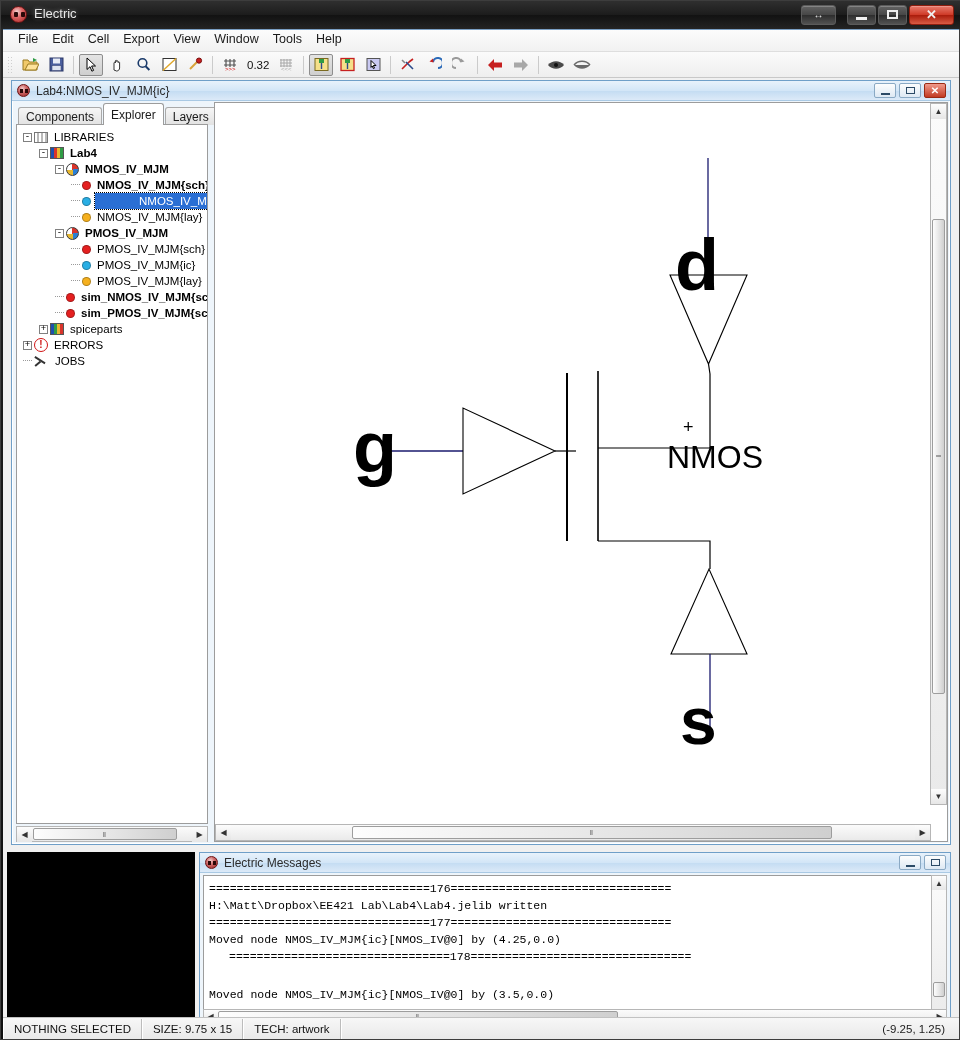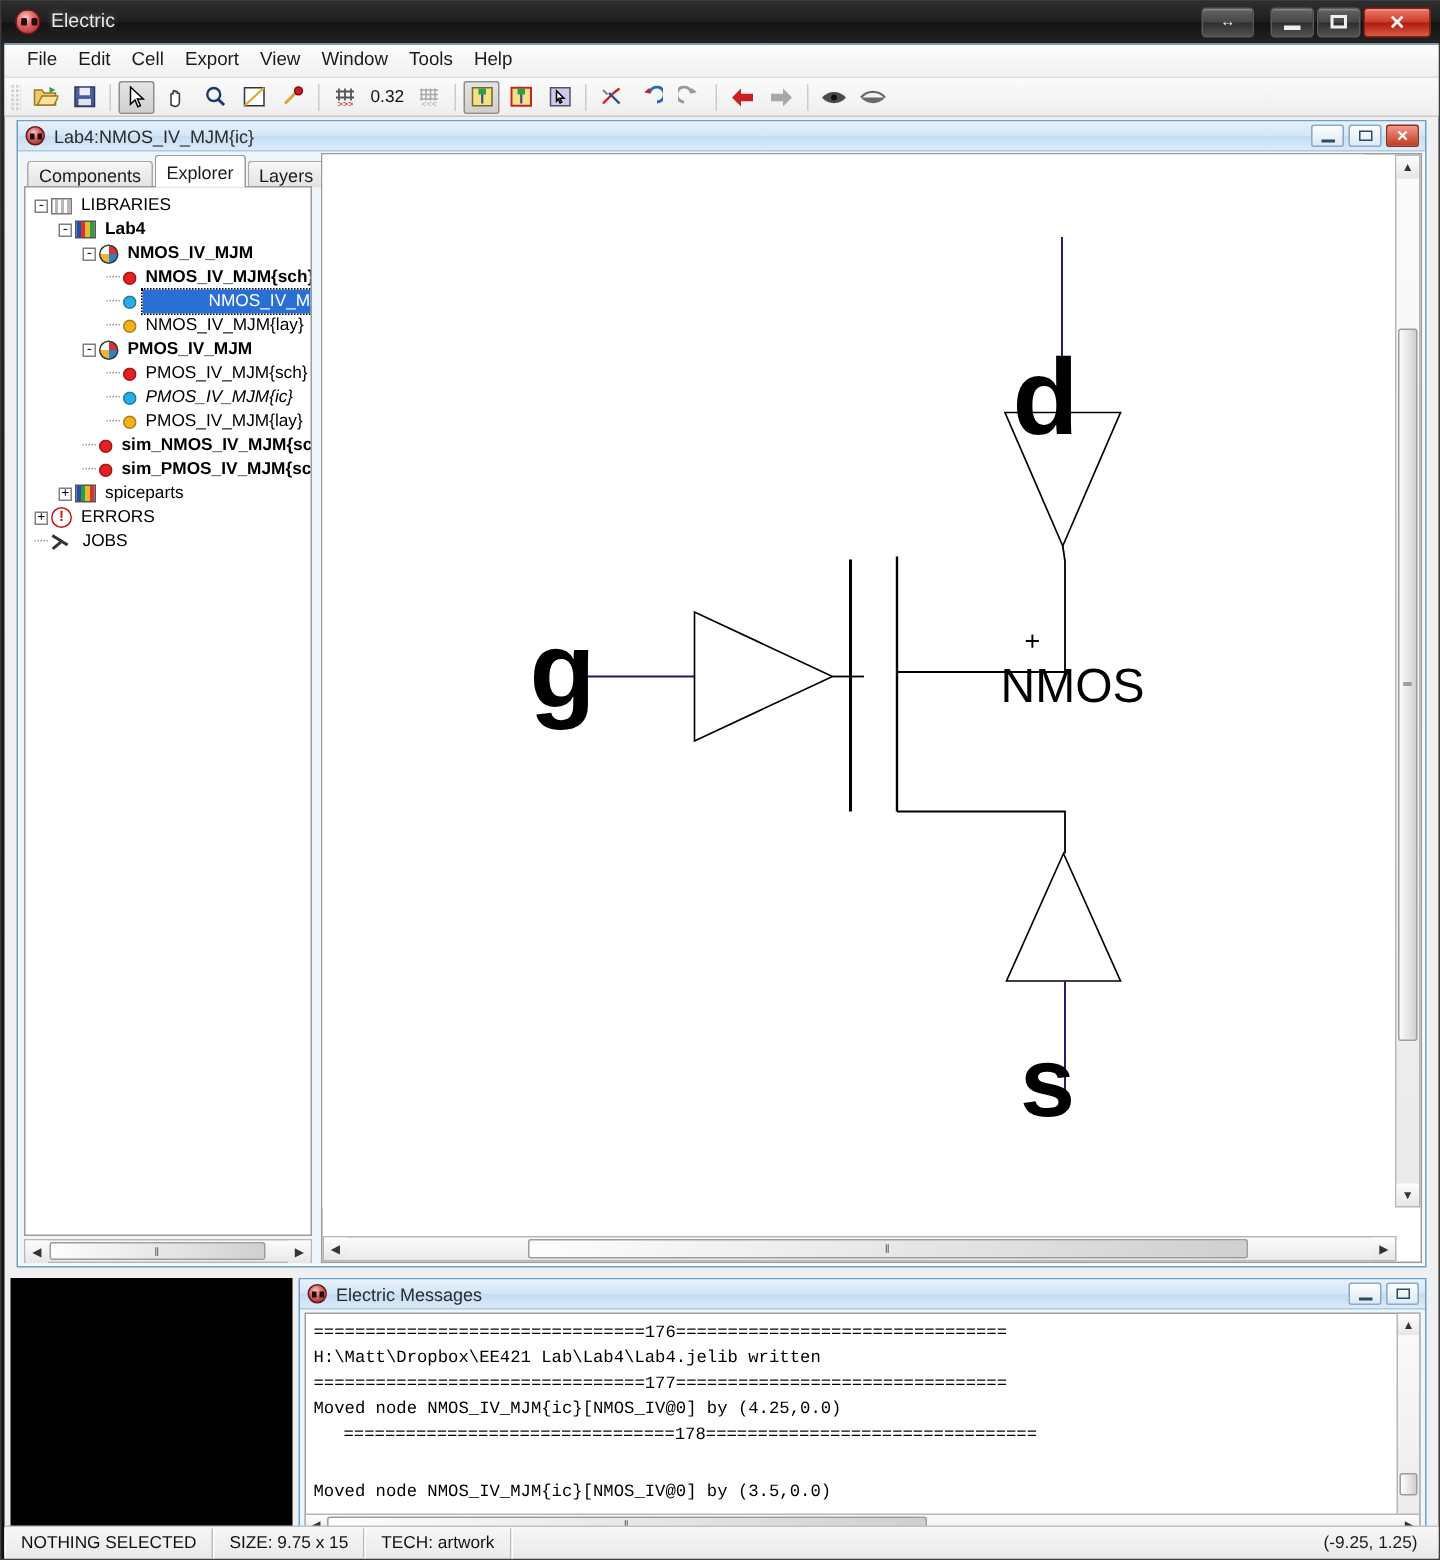--- a/index.html
+++ b/index.html
@@ -405,21 +405,21 @@
                 <div class="tnode" style="padding-left: 36px;">
                   <span class="tog">-</span>
                   <span class="ico-cell"></span>
                   <span class="tlabel b">PMOS_IV_MJM</span>
                 </div>
                 <div class="tnode" style="padding-left: 52px;">
                   <span class="dots"></span>
                   <span class="dot" style="background: rgb(228, 32, 32);"></span>
                   <span class="tlabel">PMOS_IV_MJM{sch}</span>
                 </div>
-                <div class="tnode" style="padding-left: 52px; font-style: italic;">
+                <div class="tnode" style="padding-left: 52px;">
                   <span class="dots"></span>
                   <span class="dot" style="background: rgb(41, 174, 228);"></span>
                   <span class="tlabel">PMOS_IV_MJM{ic}</span>
                 </div>
                 <div class="tnode" style="padding-left: 52px;">
                   <span class="dots"></span>
                   <span class="dot" style="background: rgb(245, 176, 30);"></span>
                   <span class="tlabel">PMOS_IV_MJM{lay}</span>
                 </div>
                 <div class="tnode" style="padding-left: 36px;">

